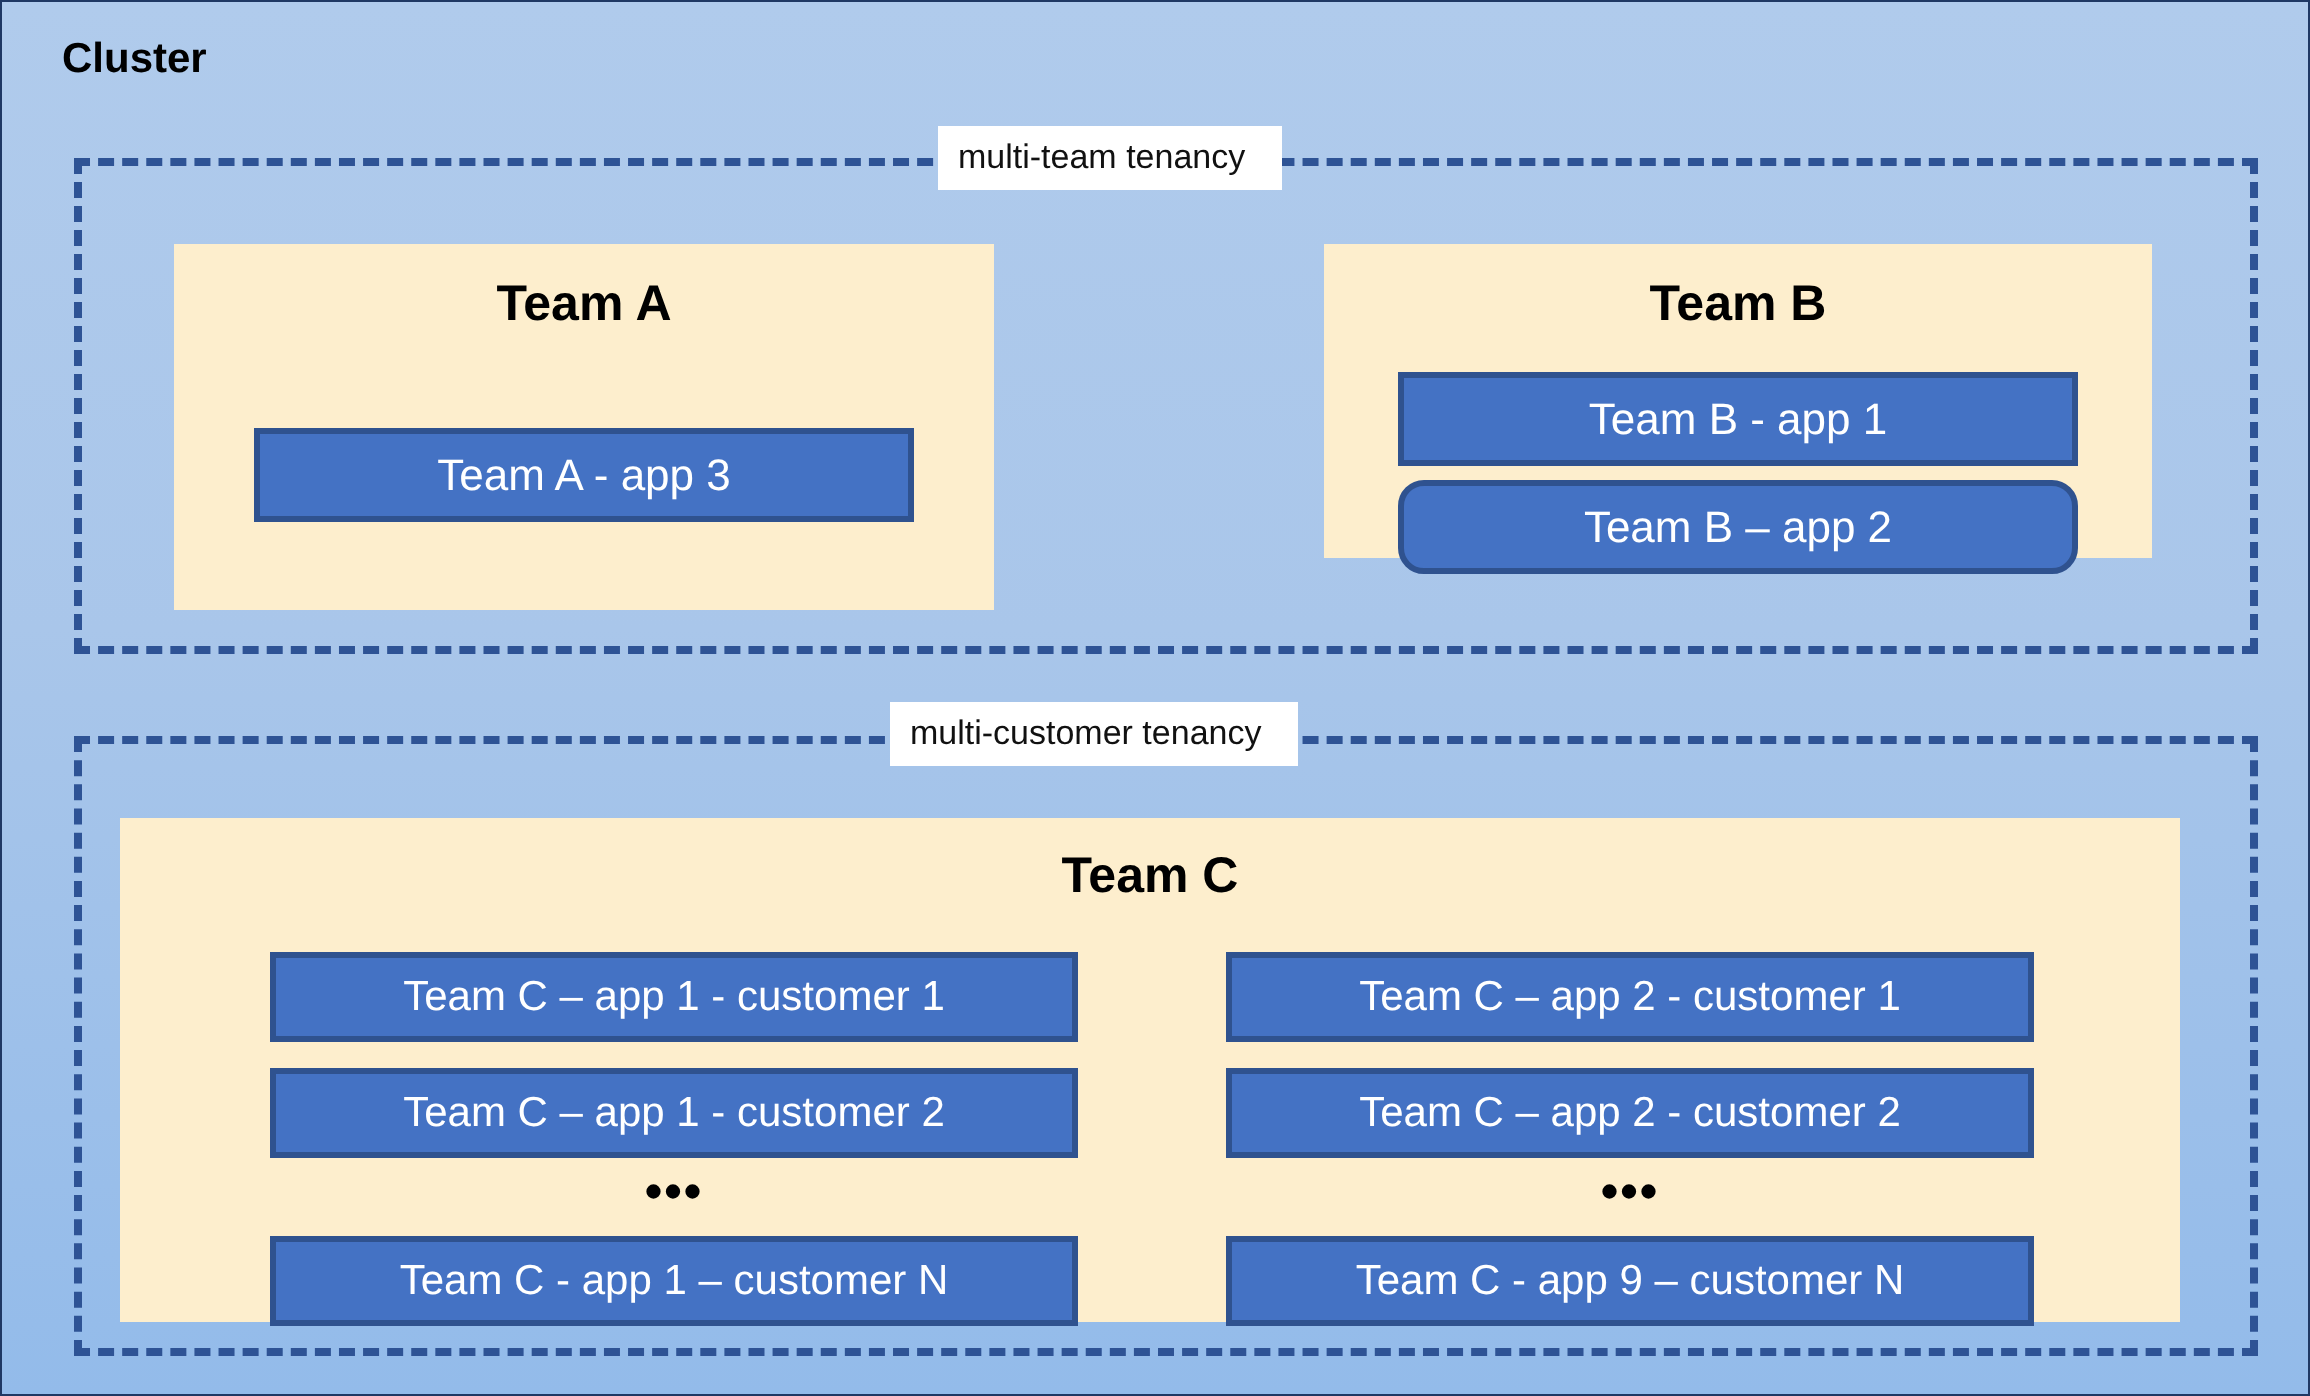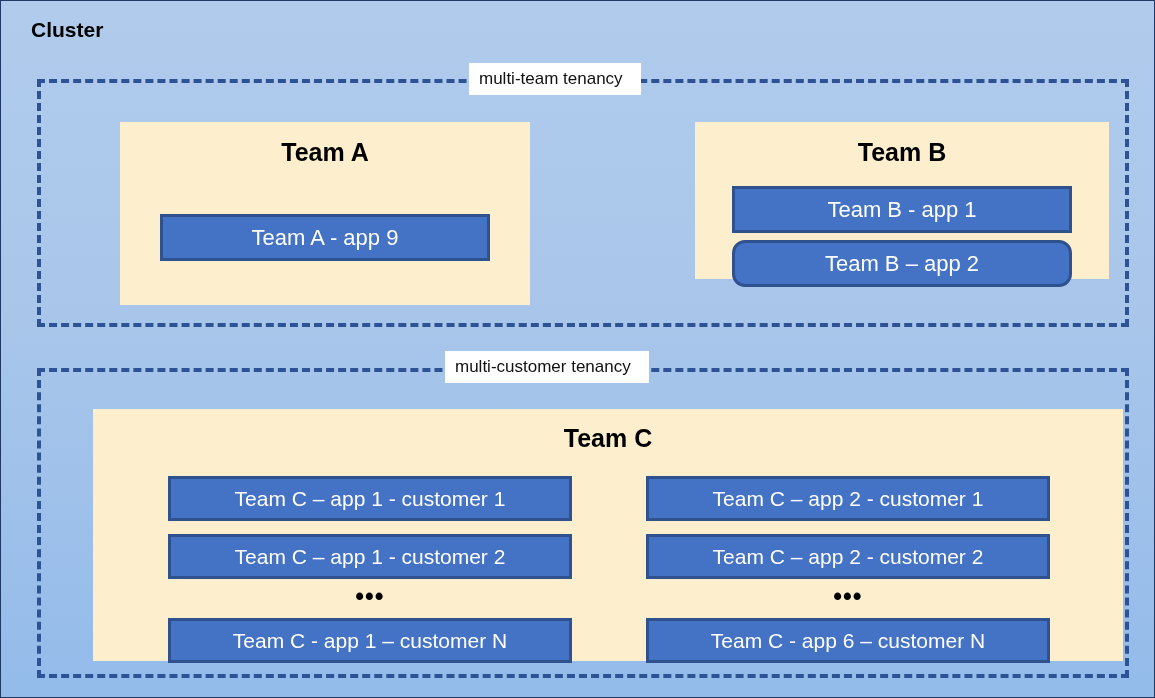--- a/index.html
+++ b/index.html
@@ -70,21 +70,20 @@
   #label-multi-customer {
     left: 444px;
     top: 350px;
   }
 
   
   .team-box {
     position: absolute;
     background: #fdeecd;
     box-sizing: border-box;
-    margin-left: 33px;
   }
   #team-a-box {
     left: 82px;
     top: 117px;
     width: 410px;
     height: 183px;
   }
   #team-b-box {
     left: 657px;
     top: 117px;
@@ -187,21 +186,21 @@
 <body>
 
 <div id="canvas">
 
   <div class="cluster-title">Cluster</div>
 
   <div class="zone" id="zone-multi-team">
 
     <div class="team-box" id="team-a-box" style="left:46px; top:39px;">
       <div class="team-title">Team A</div>
-      <div class="app-box" id="team-a-app-1">Team A - app 9</div>
+      <div class="app-box" id="team-a-app-1">Team A - app 3</div>
     </div>
 
     <div class="team-box" id="team-b-box" style="left:621px; top:39px;">
       <div class="team-title">Team B</div>
       <div class="app-box" id="team-b-app-1">Team B - app 1</div>
       <div class="app-box" id="team-b-app-2">Team B – app 2</div>
     </div>
   </div>
 
   <div class="zone-label" id="label-multi-team">multi-team tenancy</div>
@@ -215,20 +214,20 @@
         <div class="app-box app-row-0">Team C – app 1 - customer 1</div>
         <div class="app-box app-row-1">Team C – app 1 - customer 2</div>
         <div class="ellipsis">•••</div>
         <div class="app-box app-row-2">Team C - app 1 – customer N</div>
       </div>
 
       <div class="team-c-col" id="team-c-col-right">
         <div class="app-box app-row-0">Team C – app 2 - customer 1</div>
         <div class="app-box app-row-1">Team C – app 2 - customer 2</div>
         <div class="ellipsis">•••</div>
-        <div class="app-box app-row-2">Team C - app 6 – customer N</div>
+        <div class="app-box app-row-2">Team C - app 9 – customer N</div>
       </div>
     </div>
   </div>
 
   <div class="zone-label" id="label-multi-customer">multi-customer tenancy</div>
 
 </div>
 
 </body></html>

